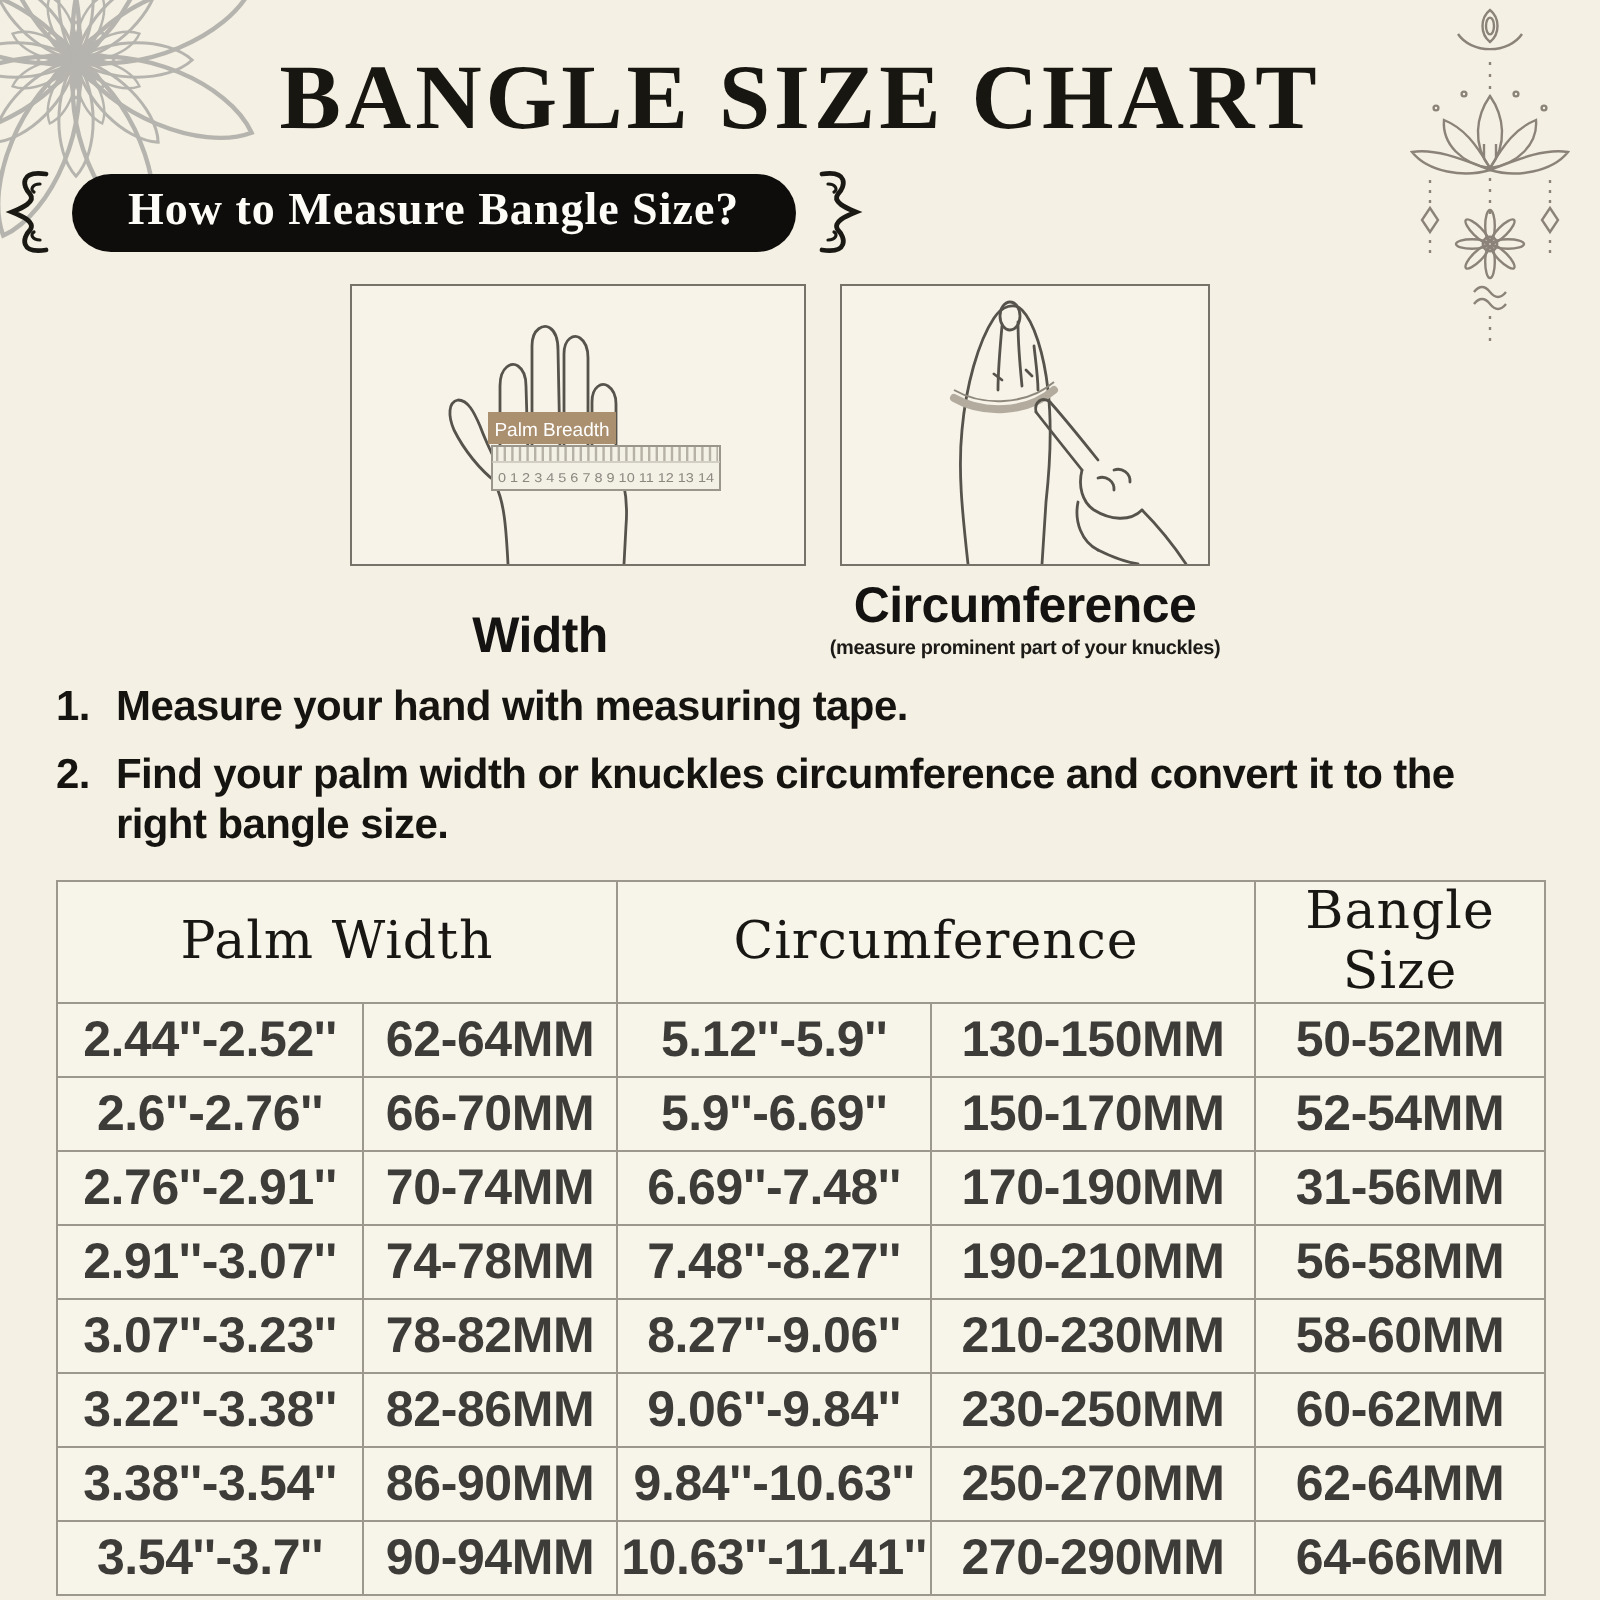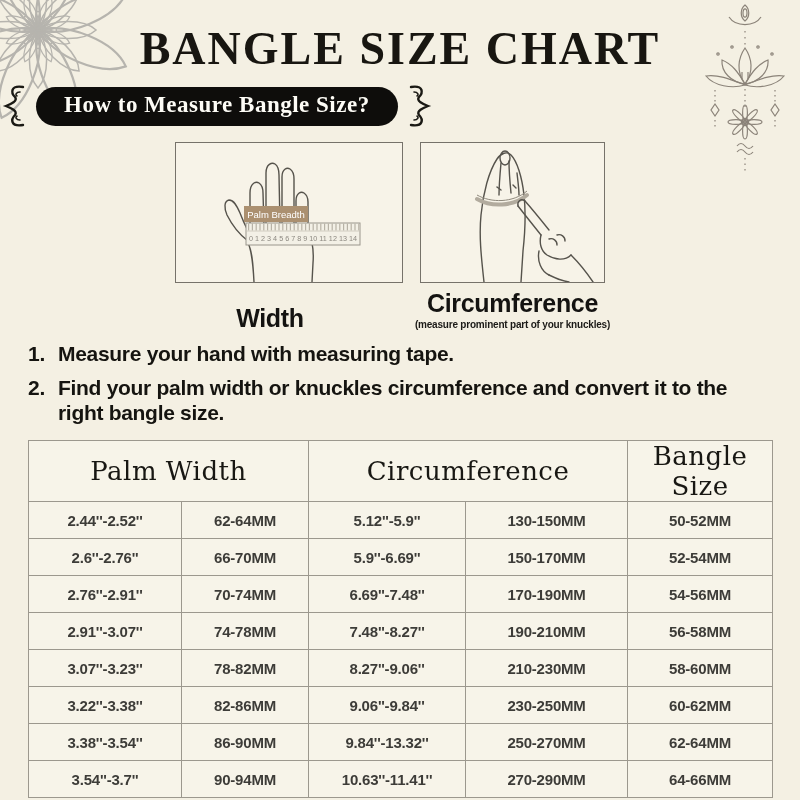--- a/index.html
+++ b/index.html
@@ -43,21 +43,21 @@
   .instr-text{flex:1 1 auto;max-width:680px;}
 
   
   .size-table{position:absolute;left:28px;top:440px;width:744px;border-collapse:collapse;
               background:var(--cell-bg);table-layout:fixed;padding-left:40px;}
   .size-table th,.size-table td{border:1px solid var(--table-border);text-align:center;
               vertical-align:middle;background:var(--cell-bg);padding:0;}
   .size-table th{height:44px;font-family:"DejaVu Serif",serif;font-weight:500;
               font-size:26px;color:#181713;letter-spacing:.5px;}
   .size-table td{height:36px;font-family:"Liberation Sans",sans-serif;font-weight:700;
-              font-size:15px;color:#3d3c38;letter-spacing:-.2px;}
+              font-size:25px;color:#3d3c38;letter-spacing:-.2px;}
 
   svg{display:block;}
   .line{stroke:#56534c;stroke-width:1.4;fill:none;stroke-linecap:round;stroke-linejoin:round;}
   .deco-g{stroke:#8b8379;stroke-width:1.2;fill:none;}
   .mand{stroke:#b6b4ae;fill:none;}
 </style>
 </head>
 <body style="--background: #f4f0e3; --pill: #0e0d0b; --tape-label-bg: #ab9070; --table-border: #9c988e; --accent-text: #181611;">
 
 <div class="canvas">
@@ -261,21 +261,21 @@
         <td>66-70MM</td>
         <td>5.9''-6.69''</td>
         <td>150-170MM</td>
         <td>52-54MM</td>
       </tr>
         <tr>
         <td>2.76''-2.91''</td>
         <td>70-74MM</td>
         <td>6.69''-7.48''</td>
         <td>170-190MM</td>
-        <td>54-56MM</td>
+        <td>31-56MM</td>
       </tr>
         <tr>
         <td>2.91''-3.07''</td>
         <td>74-78MM</td>
         <td>7.48''-8.27''</td>
         <td>190-210MM</td>
         <td>56-58MM</td>
       </tr>
         <tr>
         <td>3.07''-3.23''</td>
@@ -287,21 +287,21 @@
         <tr>
         <td>3.22''-3.38''</td>
         <td>82-86MM</td>
         <td>9.06''-9.84''</td>
         <td>230-250MM</td>
         <td>60-62MM</td>
       </tr>
         <tr>
         <td>3.38''-3.54''</td>
         <td>86-90MM</td>
-        <td>9.84''-13.32''</td>
+        <td>9.84''-10.63''</td>
         <td>250-270MM</td>
         <td>62-64MM</td>
       </tr>
         <tr>
         <td>3.54''-3.7''</td>
         <td>90-94MM</td>
         <td>10.63''-11.41''</td>
         <td>270-290MM</td>
         <td>64-66MM</td>
       </tr>

